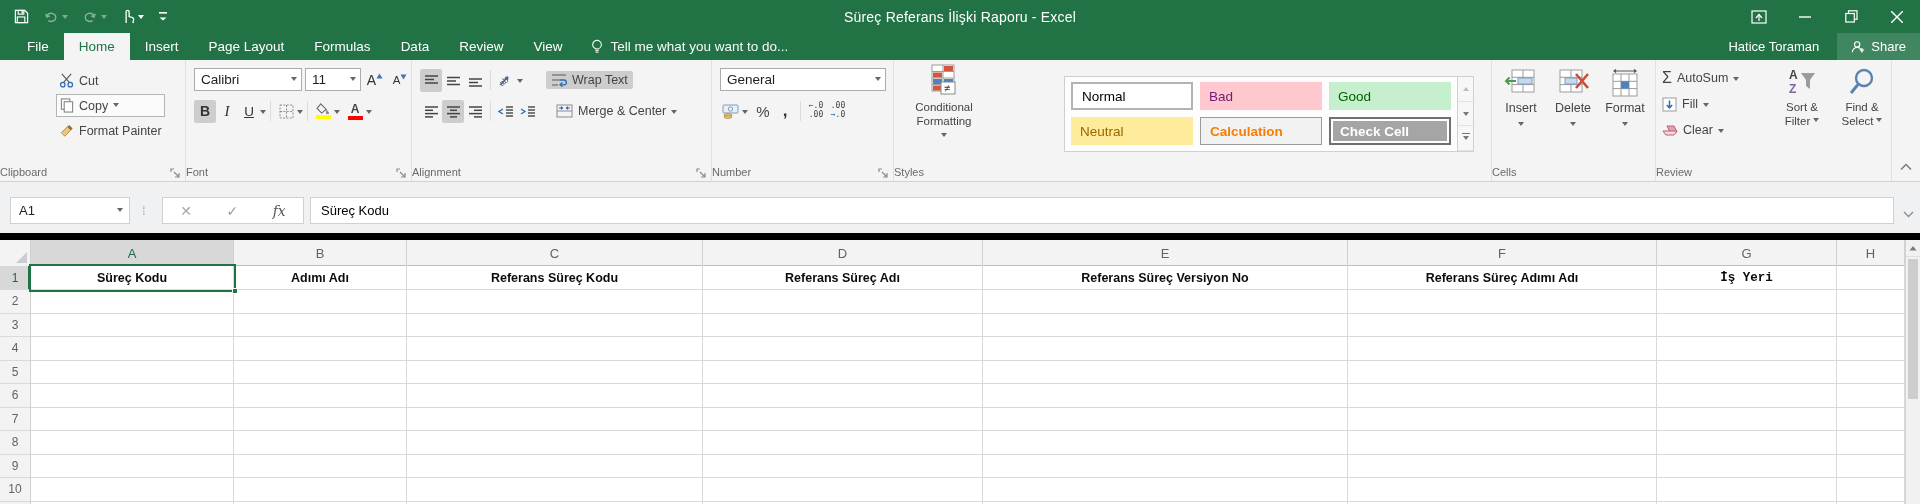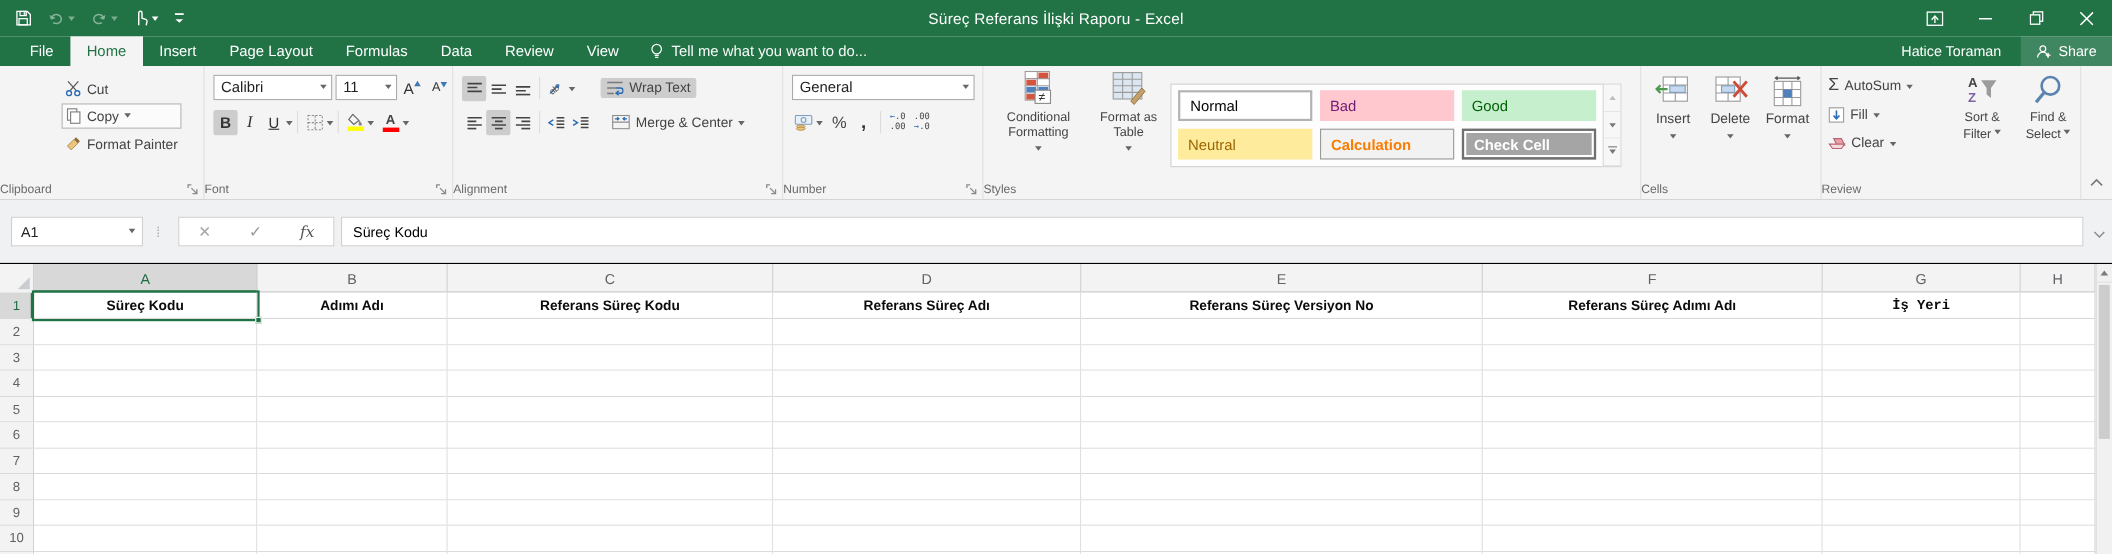--- a/index.html
+++ b/index.html
@@ -88,21 +88,21 @@
   .g-cells { width:164px; }
   .cellbtn { position:absolute; top:8px; width:50px; display:flex; flex-direction:column; align-items:center; gap:3px; font-size:12.5px; color:#444; }
 
   
   .g-edit { width:236px; }
   .edit-stack { position:absolute; left:6px; top:7px; display:flex; flex-direction:column; gap:4px; }
   .edit-row { display:flex; align-items:center; gap:5px; font-size:12.5px; color:#444; height:22px; }
   .edit-big { position:absolute; top:7px; display:flex; flex-direction:column; align-items:center; text-align:center; font-size:11.5px; color:#444; line-height:1.25; gap:3px; }
 
   
-  .formulabar { position:absolute; left:0; top:182px; width:1920px; height:58px; background:#f0f1f2; border-bottom:1px solid #000000; }
+  .formulabar { position:absolute; left:0; top:182px; width:1920px; height:58px; background:#f0f1f2; border-bottom:7px solid #000000; }
   .namebox { position:absolute; left:10px; top:15px; width:120px; height:27px; background:#fff; border:1px solid #d0d0d0; display:flex; align-items:center; font-size:13px; color:#222; padding-left:8px; }
   .fb-dots { position:absolute; left:142px; top:15px; height:27px; display:flex; align-items:center; color:#ababab; font-size:13px; letter-spacing:1px; }
   .fb-btns { position:absolute; left:162px; top:15px; width:142px; height:27px; background:#fff; border:1px solid #d0d0d0; display:flex; align-items:center; justify-content:space-around; }
   .fb-x { color:#a6a6a6; font-size:14px; }
   .fb-check { color:#9a9a9a; font-size:14px; }
   .fb-fx { color:#555; font-size:14px; font-style:italic; font-family:"DejaVu Serif",serif; }
   .fb-input { position:absolute; left:310px; top:15px; right:26px; height:27px; background:#fff; border:1px solid #d0d0d0; display:flex; align-items:center; padding-left:10px; font-size:13px; color:#000; }
   .fb-expand { position:absolute; right:6px; top:22px; }
 
   
@@ -474,33 +474,20 @@
             <rect x="15" y="2" width="9" height="5" fill="#d3543f"></rect>
             <rect x="4" y="15" width="9" height="5" fill="#4f81bd"></rect>
             <rect x="15" y="15" width="9" height="5" fill="#4f81bd"></rect>
             <rect x="4" y="21.5" width="9" height="5" fill="#d3543f"></rect>
             <rect x="12" y="18" width="14" height="12" fill="#fff" stroke="#8a8a8a"></rect>
             <text x="15" y="28" font-size="11" fill="#333">≠</text>
           </svg>
         <span style="margin-top:4px">Conditional Formatting</span>
         <span class="caret"></span>
       </div>
-      <div class="bigbtn" style="left:96px;width:72px">
-        <svg width="32" height="32" viewBox="0 0 32 32">
-            <rect x="2" y="2" width="26" height="24" fill="#dce6f1" stroke="#9b9b9b"></rect>
-            <line x1="2" y1="8" x2="28" y2="8" stroke="#9b9b9b"></line>
-            <line x1="2" y1="14" x2="28" y2="14" stroke="#9b9b9b"></line>
-            <line x1="2" y1="20" x2="28" y2="20" stroke="#9b9b9b"></line>
-            <line x1="10.6" y1="2" x2="10.6" y2="26" stroke="#9b9b9b"></line>
-            <line x1="19.3" y1="2" x2="19.3" y2="26" stroke="#9b9b9b"></line>
-            <path d="M18 28 L28 16 L31 19 L21 31 Z" fill="#c4a06a" stroke="#8f6b3a" stroke-width=".8"></path>
-          </svg>
-        <span style="margin-top:4px">Format as Table</span>
-        <span class="caret"></span>
-      </div>
       <div class="gallery-box">
         <div class="chips">
             <div class="chip" style="background: rgb(255, 255, 255); color: rgb(0, 0, 0); border: 2px solid rgb(179, 179, 179);">Normal</div>
             <div class="chip" style="background: rgb(255, 199, 206); color: #701a75;">Bad</div>
             <div class="chip" style="background: rgb(198, 239, 206); color: rgb(0, 97, 0);">Good</div>
             <div class="chip" style="background: rgb(255, 235, 156); color: rgb(156, 101, 0);">Neutral</div>
             <div class="chip" style="background: rgb(242, 242, 242); color: rgb(250, 125, 0); font-weight: 700; border: 1px solid rgb(154, 154, 154);">Calculation</div>
             <div class="chip" style="background: rgb(165, 165, 165); color: rgb(255, 255, 255); font-weight: 700; border: 2px solid rgb(112, 112, 112); box-shadow: rgb(255, 255, 255) 0px 0px 0px 2px inset;">Check Cell</div>
           </div>
         <div class="gal-scroll">

